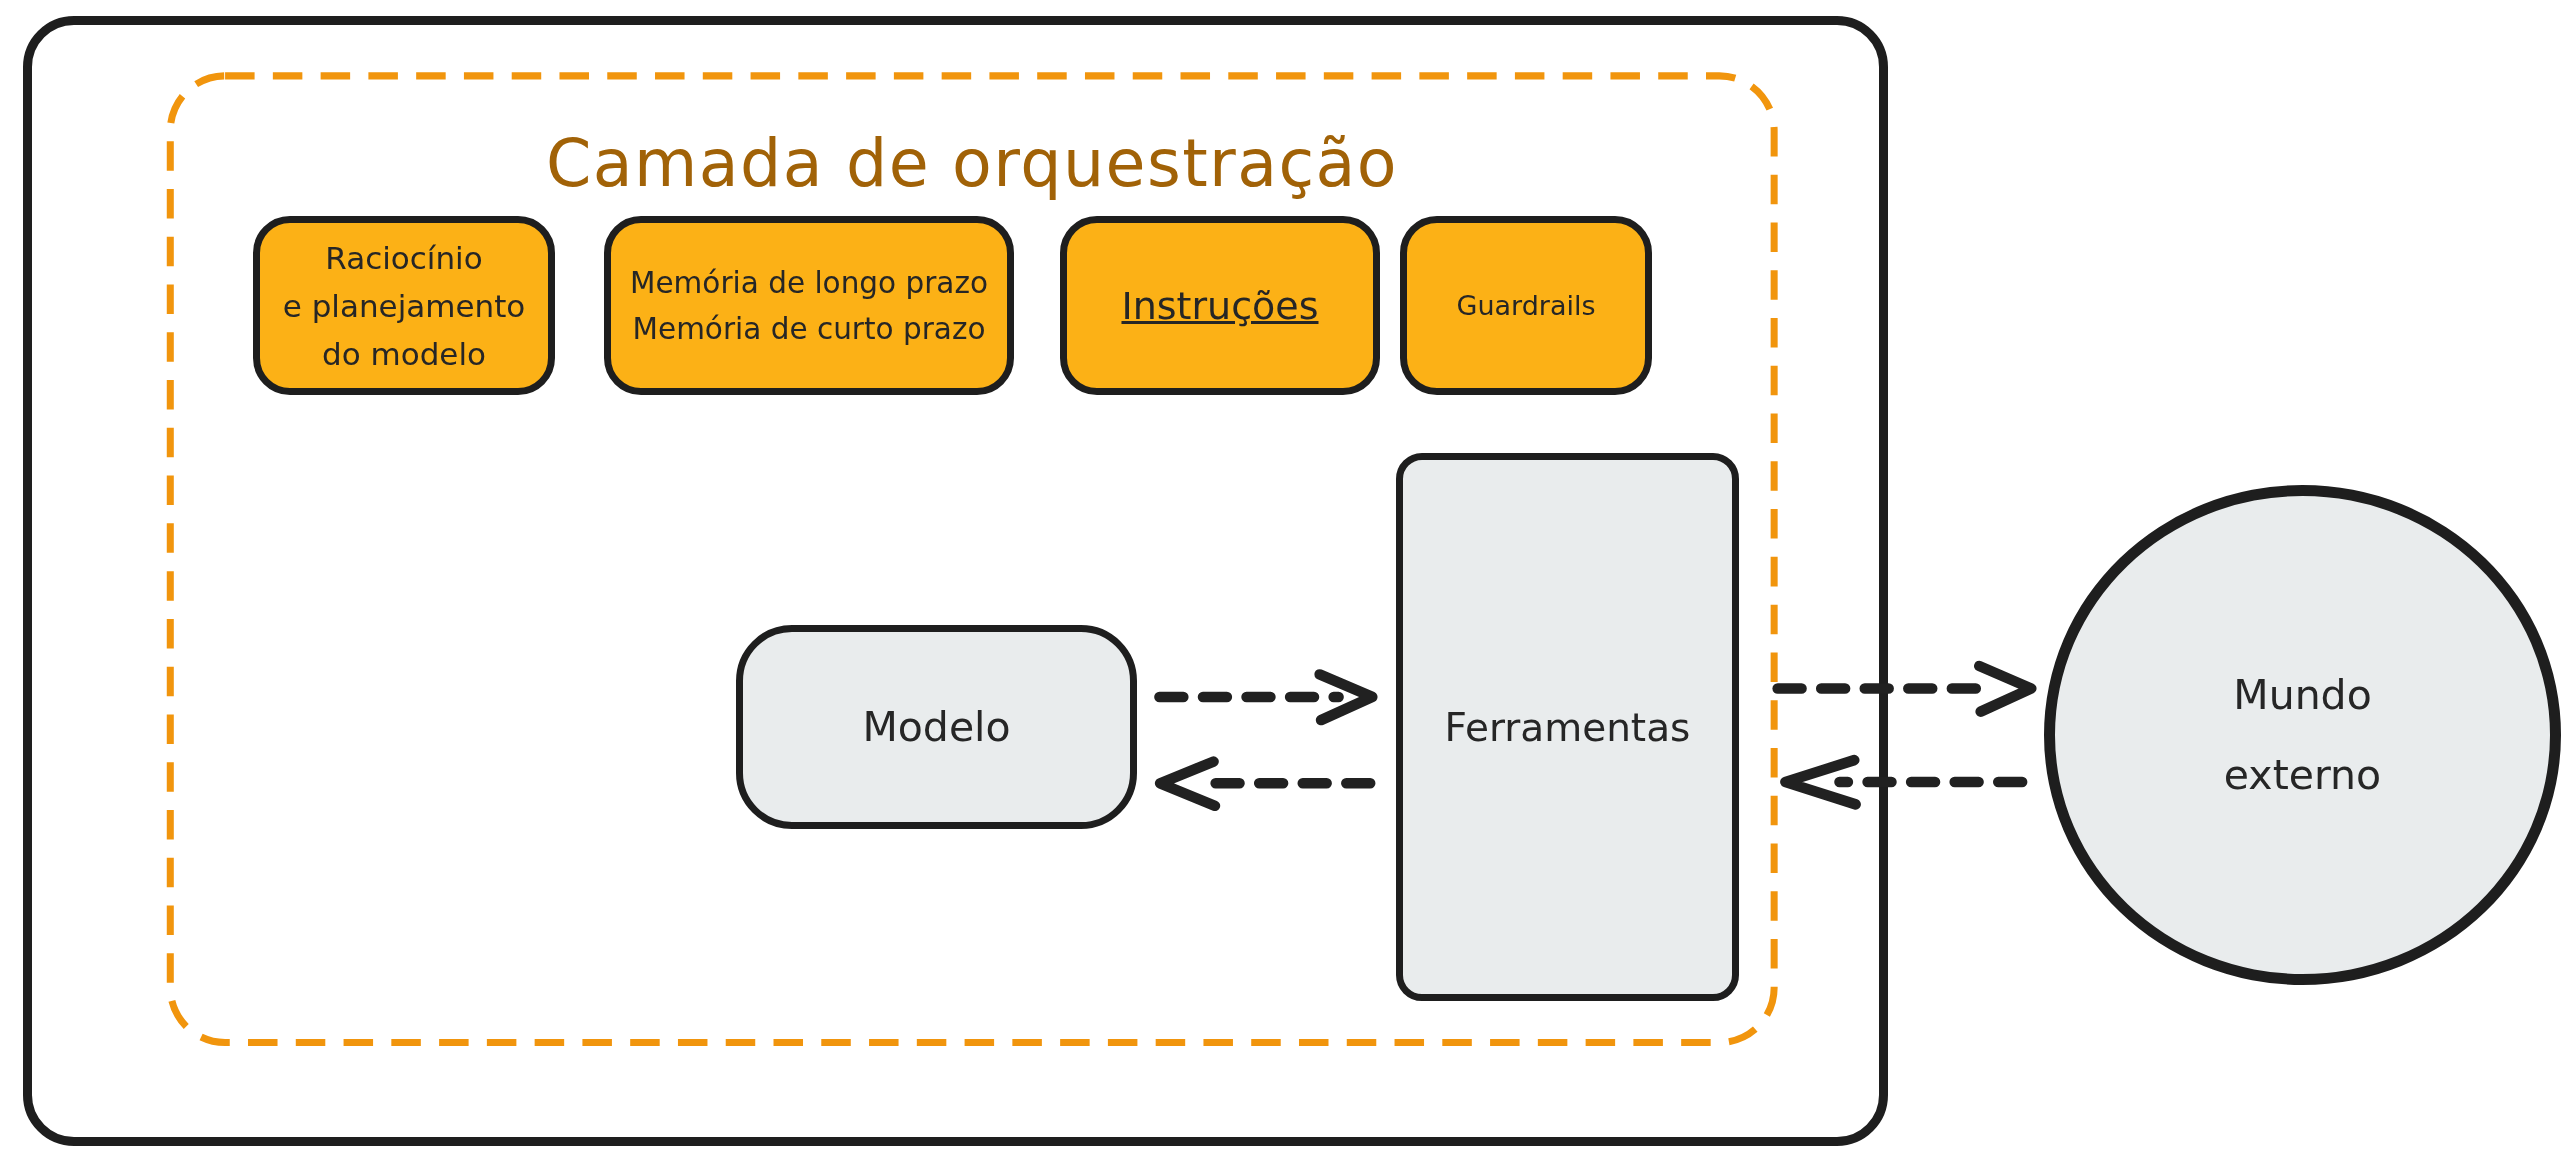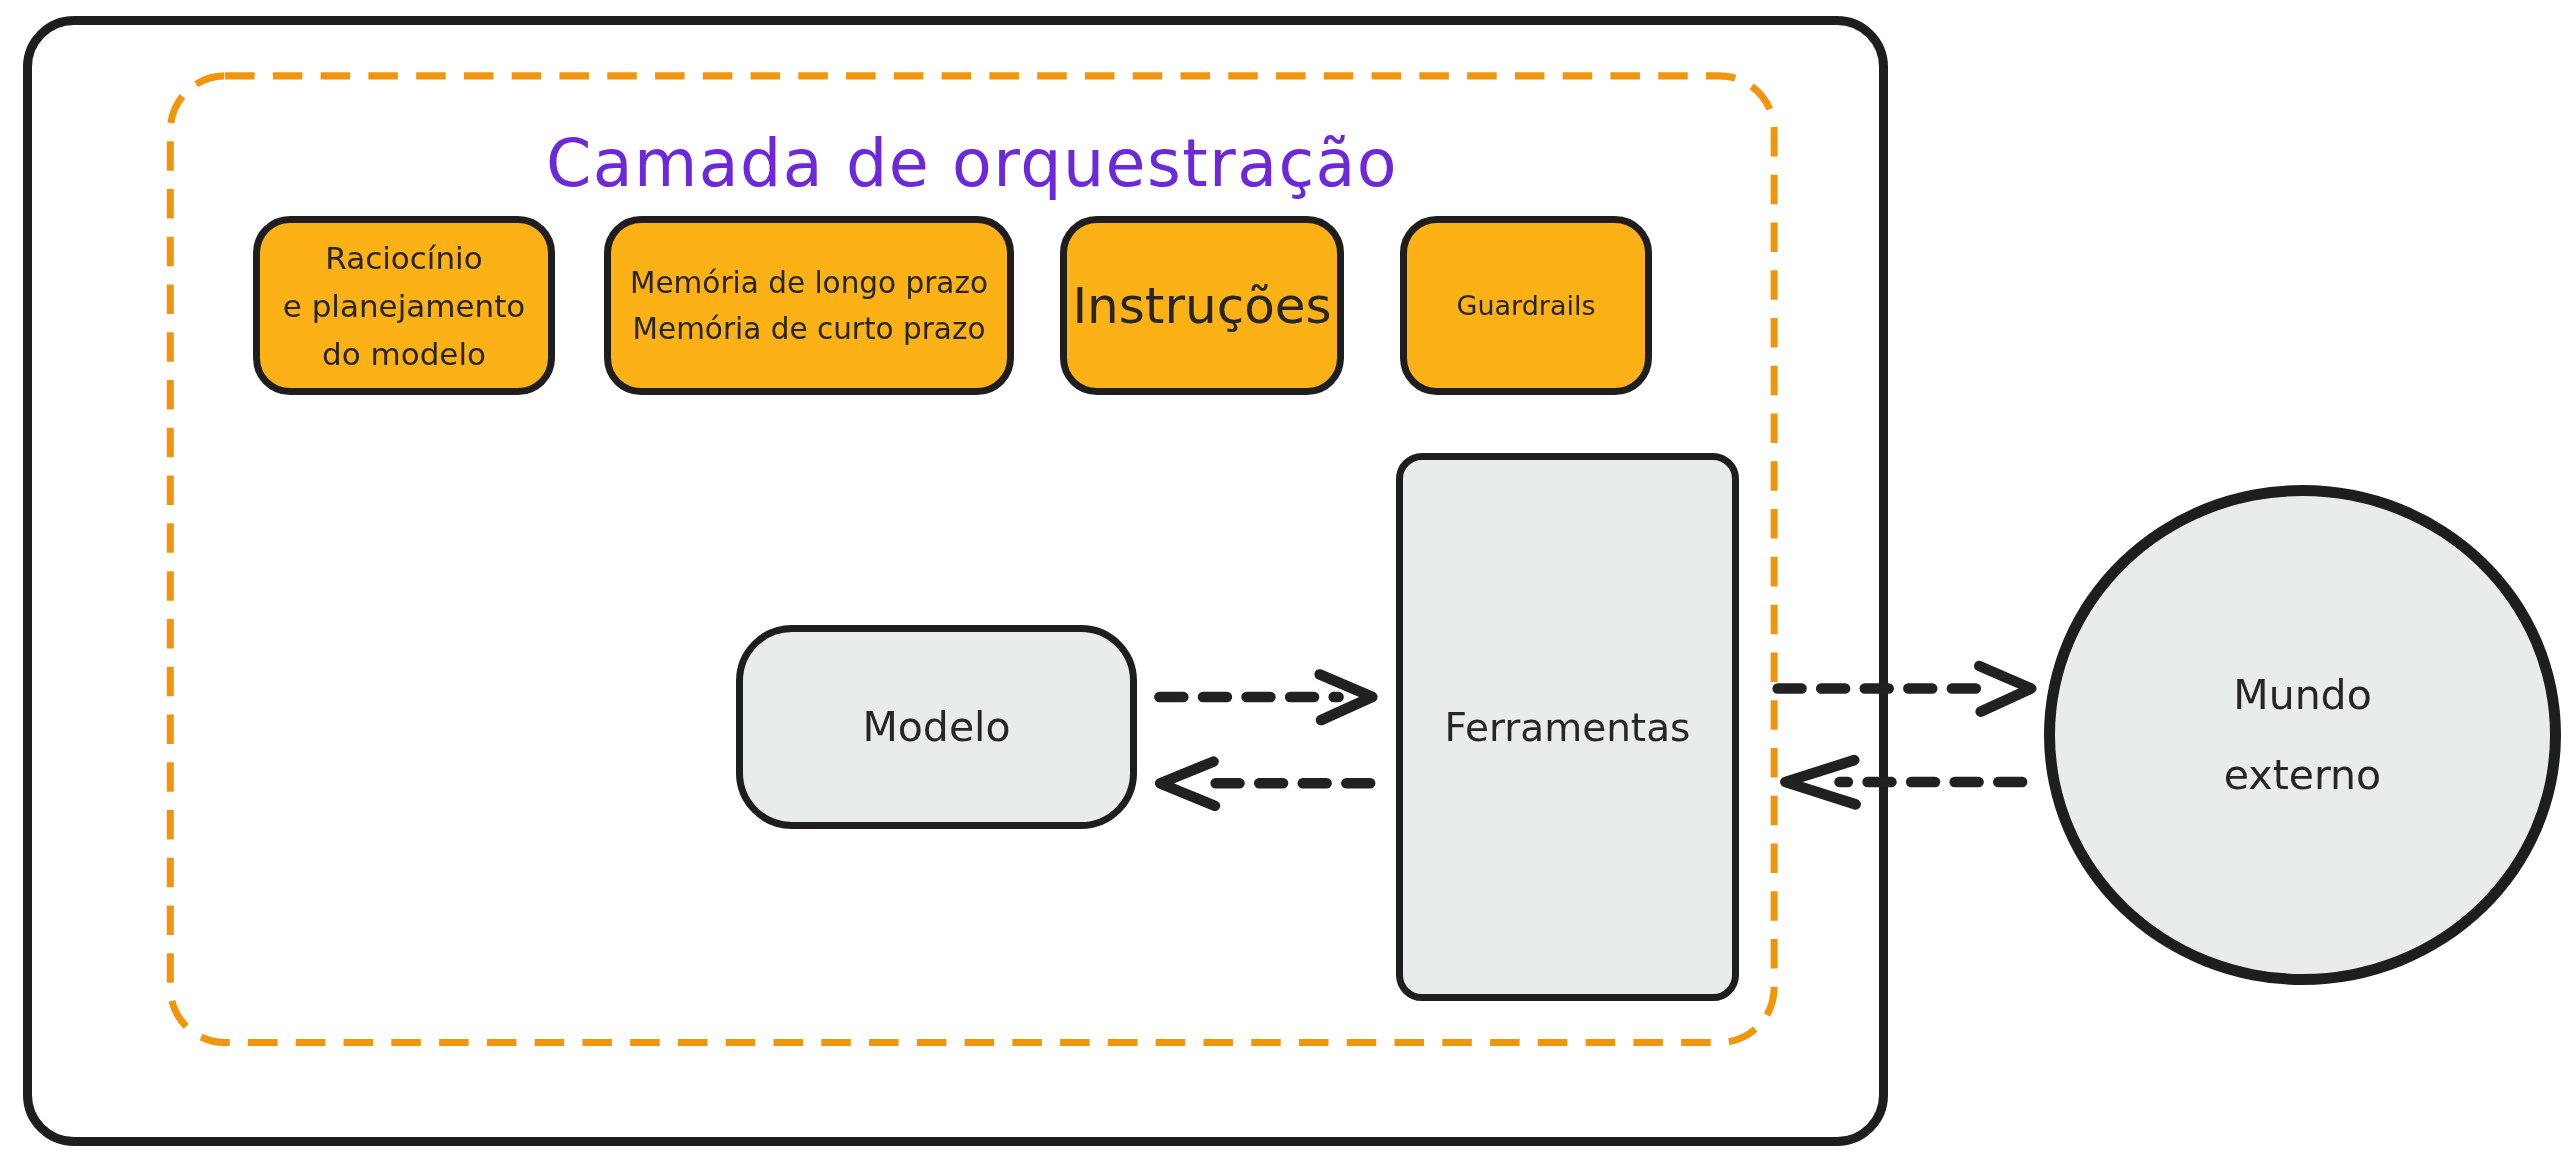--- a/index.html
+++ b/index.html
@@ -39,21 +39,21 @@
   }
   .layer-title {
     position: absolute;
     left: 170px;
     top: 125px;
     width: 1604px;
     text-align: center;
     font-size: 65px;
     line-height: 77px;
     letter-spacing: 1.4px;
-    color: #6d28d9;
+    color: #a16207;
     white-space: nowrap;
   }
   .node {
     position: absolute;
     box-sizing: border-box;
     display: flex;
     align-items: center;
     justify-content: center;
     text-align: center;
   }
@@ -65,21 +65,21 @@
     border: 7px solid #1e1e1e;
     border-radius: 37px;
   }
   .gray {
     background: #e9eced;
     border: 7.7px solid #1e1e1e;
   }
   
   .box-reasoning    { left: 253px;  top: 216px; width: 302px; height: 179px; font-size: 31px; line-height: 48px; }
   .box-memory       { left: 604px;  top: 216px; width: 410px; height: 179px; font-size: 29.5px; line-height: 46px; }
-  .box-instructions { left: 1060px; top: 216px; width: 284px; height: 179px; font-size: 50px; }
+  .box-instructions { left: 1060px; top: 216px; width: 320px; height: 179px; font-size: 38px; text-decoration: underline; }
   .box-guardrails   { left: 1400px; top: 216px; width: 252px; height: 179px; font-size: 27px; }
   
   .node-model {
     left: 736px; top: 625px; width: 401px; height: 204px;
     border-radius: 56px; font-size: 41px;
   }
   .node-tools {
     left: 1396px; top: 453px; width: 343px; height: 548px;
     border-radius: 26px; font-size: 39px;
   }

